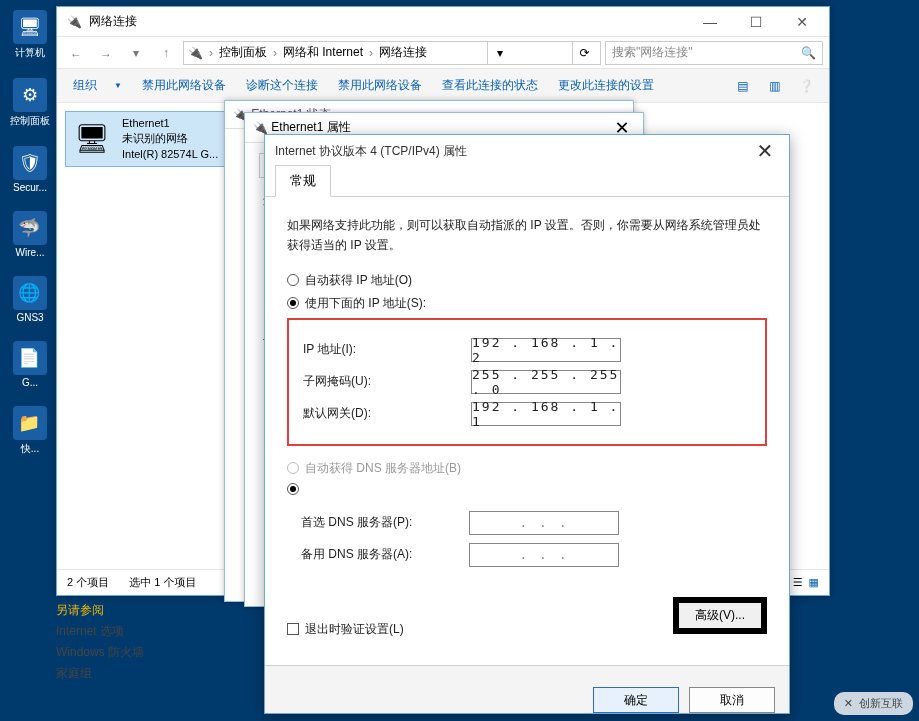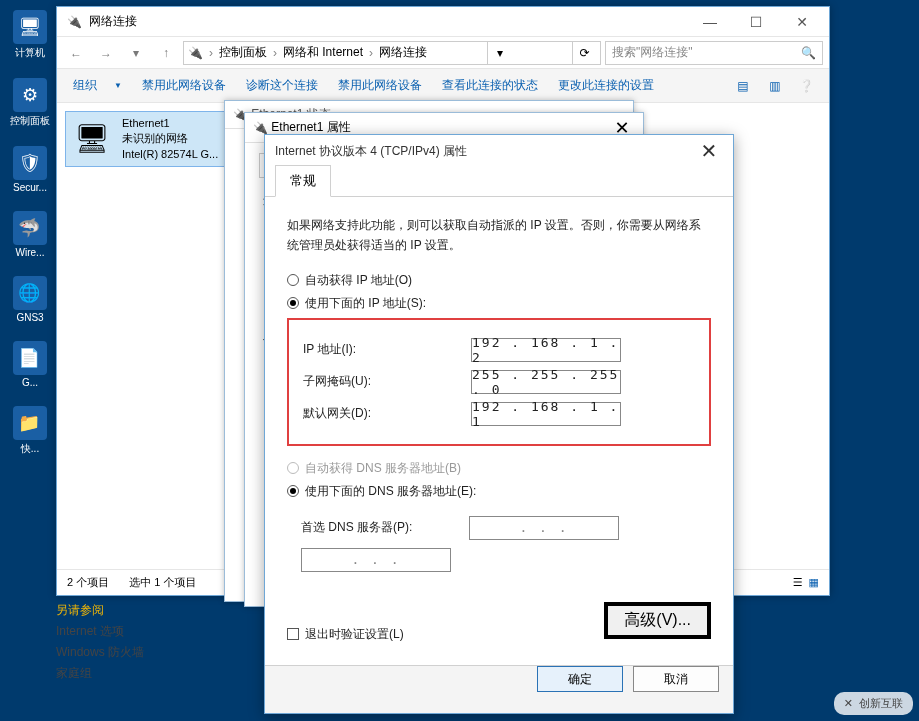--- a/index.html
+++ b/index.html
@@ -49,42 +49,42 @@
 
   
   .propwin1{position:absolute;left:224px;top:100px;width:410px;height:502px;background:#fff;border:1px solid #9bbcd9;box-shadow:0 0 6px rgba(0,0,0,.25);}
   .propwin1 .tbr{height:28px;border-bottom:1px solid #e0e0e0;display:flex;align-items:center;padding:0 8px;color:#555;font-size:12px;}
 
   .propwin2{position:absolute;left:244px;top:112px;width:400px;height:495px;background:#fff;border:1px solid #9bbcd9;box-shadow:0 0 6px rgba(0,0,0,.25);}
   .propwin2 .tbr{height:30px;border-bottom:1px solid #e0e0e0;display:flex;align-items:center;padding:0 8px;font-size:12px;}
   .propwin2 .tbr .x{margin-left:auto;width:26px;text-align:center;cursor:pointer;font-size:18px;}
 
   
-  .ipdialog{position:absolute;left:264px;top:134px;width:470px;height:580px;background:#fff;border:1px solid #6fa7d6;box-shadow:0 3px 14px rgba(0,0,0,.35);}
+  .ipdialog{position:absolute;left:264px;top:134px;width:526px;height:580px;background:#fff;border:1px solid #6fa7d6;box-shadow:0 3px 14px rgba(0,0,0,.35);}
   .ipdialog .dtitle{height:32px;display:flex;align-items:center;padding:0 10px;font-size:12px;color:#333;}
   .ipdialog .dtitle .x{margin-left:auto;font-size:20px;cursor:pointer;width:28px;text-align:center;}
   .ipdialog .tabstrip{height:30px;padding:0 10px;display:flex;align-items:flex-end;border-bottom:1px solid #d0d0d0;}
   .ipdialog .tab{padding:6px 14px;border:1px solid #d0d0d0;background:#fff;border-bottom:1px solid #fff;margin-bottom:-1px;font-size:13px;cursor:pointer;}
   .ipdialog .body{padding:18px 22px 10px 22px;font-size:12px;color:#222;}
   .ipdialog .desc{line-height:1.7;margin-bottom:16px;}
   .radio{display:flex;align-items:center;gap:6px;margin:6px 0;cursor:pointer;}
   .radio .rb{width:12px;height:12px;border:1px solid #555;border-radius:50%;display:flex;align-items:center;justify-content:center;}
   .radio.sel .rb::after{content:"";width:6px;height:6px;background:#000;border-radius:50%;}
   .radio.disabled{color:#999;}
   .radio.disabled .rb{border-color:#bbb;}
   .fieldsbox{border:2px solid #e04040;padding:10px 14px;margin:6px 0 14px 0;}
   .fld{display:flex;align-items:center;margin:8px 0;gap:8px;}
   .fld label{width:160px;}
   .ipinput{border:1px solid #888;height:24px;width:150px;display:flex;align-items:center;justify-content:center;letter-spacing:2px;font-family:monospace;font-size:13px;background:#fff;}
   .ipinput.empty{color:#888;}
   .checkbox{display:flex;align-items:center;gap:6px;margin-top:28px;cursor:pointer;}
   .checkbox .cb{width:12px;height:12px;border:1px solid #555;display:inline-block;}
-  .advbtn{margin-left:auto;padding:4px 16px;border:4px solid #000000;background:#f0f0f0;cursor:pointer;font-size:16px;}
+  .advbtn{margin-left:auto;padding:4px 16px;border:6px solid #000000;background:#f0f0f0;cursor:pointer;font-size:12px;}
   .btmrow{display:flex;align-items:center;margin-top:10px;}
-  .dlgfooter{position:absolute;left:0;right:0;bottom:0;height:48px;border-top:1px solid #d0d0d0;display:flex;align-items:flex-start;justify-content:flex-end;padding:0 14px;gap:10px;background:#f4f4f4;}
+  .dlgfooter{position:absolute;left:0;right:0;bottom:0;height:48px;border-top:1px solid #d0d0d0;display:flex;align-items:flex-end;justify-content:flex-end;padding:0 14px;gap:10px;background:#f4f4f4;}
   .dbtn{width:86px;height:26px;border:1px solid #888;font-size:12px;cursor:pointer;background:#fdfdfd;display:flex;align-items:center;justify-content:center;}
   .dbtn.primary{border:1px solid #2a72b5;background:#e6f1fb;}
 
   .watermark{position:absolute;right:6px;bottom:6px;background:rgba(255,255,255,.8);padding:4px 10px;font-size:11px;color:#444;border-radius:10px;display:flex;align-items:center;gap:6px;}
 </style>
 </head>
 <body>
 
 <div class="desktop-icons">
   <div class="desktop-icon">
@@ -239,29 +239,29 @@
           <div class="ipinput">192 . 168 .  1  .  1</div>
         </div>
     </div>
 
     <div class="radio disabled">
         <span class="rb"></span>
         <span>自动获得 DNS 服务器地址(B)</span>
       </div>
     <div class="radio sel">
         <span class="rb"></span>
-        <span>使用下面的 DNS 服务器地址(E):</span>
       </div>
 
     <div style="padding:2px 14px 8px 14px;">
       <div class="fld">
           <label>首选 DNS 服务器(P):</label>
           <div class="ipinput empty">.     .     .</div>
         </div>
       <div class="fld">
+          <label>备用 DNS 服务器(A):</label>
           <div class="ipinput empty">.     .     .</div>
         </div>
     </div>
 
     <div class="btmrow">
       <div class="checkbox">
           <span class="cb"></span>
           <span>退出时验证设置(L)</span>
         </div>
       <button class="advbtn">高级(V)...</button>

